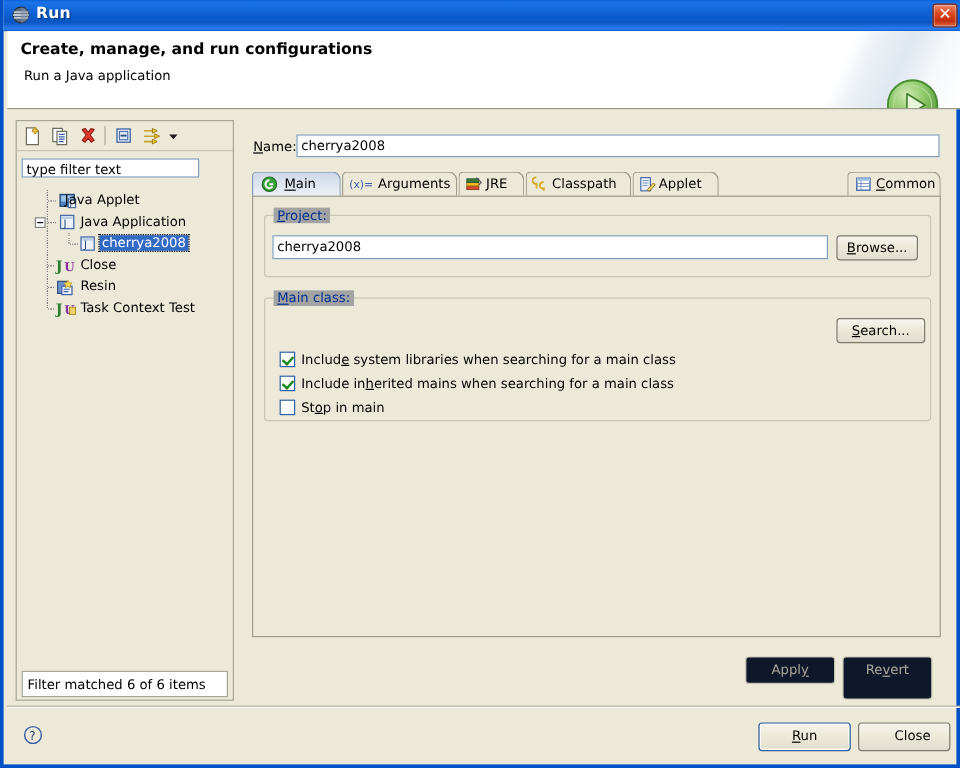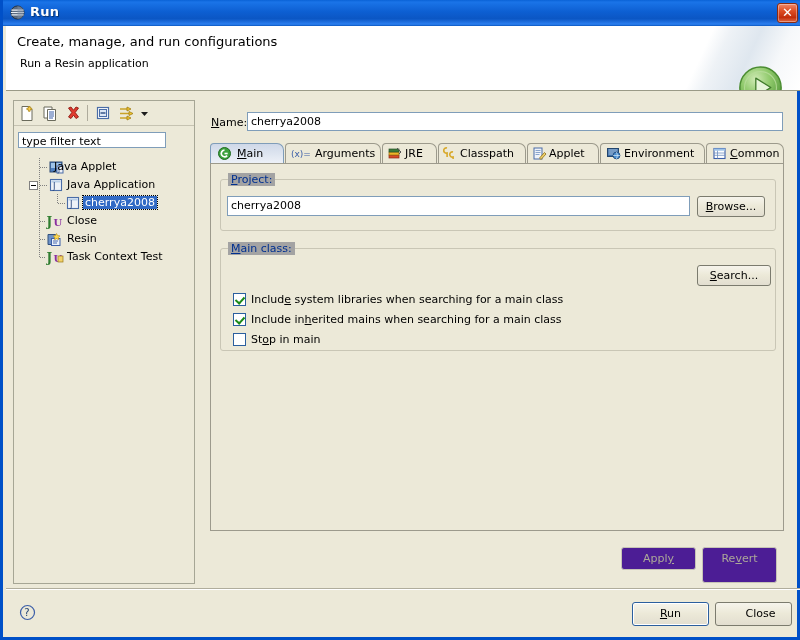--- a/index.html
+++ b/index.html
@@ -81,21 +81,21 @@
     height: 65px;
     background: #ffffff;
     border-bottom: 1px solid #9a9a87;
     box-sizing: border-box;
     overflow: hidden;
   }
   #header-title {
     position: absolute;
     left: 11px; top: 8px;
     font-size: 13px;
-    font-weight: normal;
+    font-weight: bold;
     color: #000;
     white-space: nowrap;
   }
   #header-subtitle {
     position: absolute;
     left: 14px; top: 31px;
     font-size: 11px;
     color: #000;
     white-space: nowrap;
   }
@@ -366,21 +366,21 @@
     font-size: 11px;
     color: #000;
     text-align: center;
     cursor: pointer;
     white-space: nowrap;
   }
   .btn u { text-decoration: underline; }
   .btn.disabled {
     color: #aca899;
     border-color: #c6c3b6;
-    background: #4c1d95;
+    background: #0f172a;
   }
   .btn.default {
     border: 1px solid #2b5f9e;
     box-shadow: inset 0 0 0 1px #ffffff;
   }
 
   .chk-row {
     position: absolute;
     left: 12px;
     height: 17px;
@@ -439,21 +439,21 @@
       <path d="M1.5 5.5h13M1 8h14M1.5 10.5h13" stroke="#e8edf3" stroke-width="1.2" fill="none"></path>
       <path d="M8 1a7 7 0 0 1 0 14" fill="#7d8da3" opacity="0.5"></path>
     </svg>
     <div id="titlebar-text">Run</div>
     <div id="close-btn"></div>
   </div>
 
   <div id="header">
     <div id="header-art"></div>
     <div id="header-title">Create, manage, and run configurations</div>
-    <div id="header-subtitle">Run a Resin application</div>
+    <div id="header-subtitle">Run a Java application</div>
     <svg id="run-big-icon" viewBox="0 0 48 48">
       <defs>
         <radialGradient id="gRun" cx="38%" cy="30%" r="78%">
           <stop offset="0%" stop-color="#cfeab4"></stop>
           <stop offset="45%" stop-color="#8fc96b"></stop>
           <stop offset="100%" stop-color="#4e9335"></stop>
         </radialGradient>
       </defs>
       <circle cx="24" cy="24" r="22" fill="url(#gRun)" stroke="#4a8c31" stroke-width="1.6"></circle>
       <circle cx="24" cy="24" r="17" fill="none" stroke="#b9dd9c" stroke-width="1.2" opacity="0.8"></circle>
@@ -565,20 +565,23 @@
         <div class="dotline" style="left:25px; top:9px; width:6px;"></div>
         <svg class="tree-icon" style="left:31px;width:18px" viewBox="0 0 18 16">
           <text x="0.5" y="13" font-size="12" font-weight="bold" fill="#2f7d2f" font-family="DejaVu Serif">J</text>
           <text x="7.5" y="13" font-size="10" font-weight="bold" fill="#8a2fa0" font-family="DejaVu Serif">U</text>
           <rect x="12" y="7" width="5" height="6" fill="#f2d26a" stroke="#9a7a16" stroke-width="0.7"></rect>
         </svg>
         <div class="tree-label" style="left:52px">Task Context Test</div>
       </div>
     </div>
 
+    <div id="filter-status-wrap">
+      <div id="filter-status">Filter matched 6 of 6 items</div>
+    </div>
   </div>
 
   <div id="right-panel">
 
     <div id="name-label"><u>N</u>ame:</div>
     <div id="name-field-wrap">
       <input id="name-field" type="text" value="cherrya2008" style="">
     </div>
 
     <div id="tabstrip">
@@ -624,30 +627,20 @@
       <div class="tab" style="left:317px; width:72px;">
         <div class="tab-shape"></div>
         <svg class="tab-icon" style="left:5px" viewBox="0 0 15 15">
           <rect x="2" y="2" width="8" height="11" fill="#eef2f8" stroke="#4a6da7" stroke-width="1"></rect>
           <path d="M3.5 4.5h5M3.5 6.5h5M3.5 8.5h4" stroke="#6f8fc0" stroke-width="0.8"></path>
           <path d="M7.5 12 L12.5 6.5 L14 8 L9 13.5 Z" fill="#f2d26a" stroke="#8a6d14" stroke-width="0.8"></path>
         </svg>
         <div class="tab-label" style="left:22px">Applet</div>
       </div>
 
-      <div class="tab" style="left:390px; width:105px;">
-        <div class="tab-shape"></div>
-        <svg class="tab-icon" style="left:6px" viewBox="0 0 15 15">
-          <rect x="1.5" y="2.5" width="11" height="8" fill="#3b6ea8" stroke="#22456e" stroke-width="1"></rect>
-          <path d="M2.5 4h9M2.5 6h9M2.5 8h9" stroke="#cfe0f2" stroke-width="0.8"></path>
-          <circle cx="10.5" cy="9.5" r="3.4" fill="#4a8fd0" stroke="#1f4a7c" stroke-width="0.9"></circle>
-          <path d="M7.2 9.5h6.6M10.5 6.1a7 7 0 0 1 0 6.8" fill="none" stroke="#d7e8f7" stroke-width="0.7"></path>
-        </svg>
-        <div class="tab-label" style="left:24px">Environment</div>
-      </div>
 
       <div class="tab" style="left:496px; width:78px;">
         <div class="tab-shape"></div>
         <svg class="tab-icon" style="left:6px" viewBox="0 0 15 15">
           <rect x="2" y="2.5" width="11" height="10" fill="#ffffff" stroke="#3b5ea8" stroke-width="1.1"></rect>
           <rect x="2" y="2.5" width="11" height="2.2" fill="#9ec3e8"></rect>
           <path d="M2 7h11M2 9.3h11M5.5 4.7v7.8" stroke="#6f8fc0" stroke-width="0.8"></path>
         </svg>
         <div class="tab-label" style="left:24px"><u>C</u>ommon</div>
       </div>

